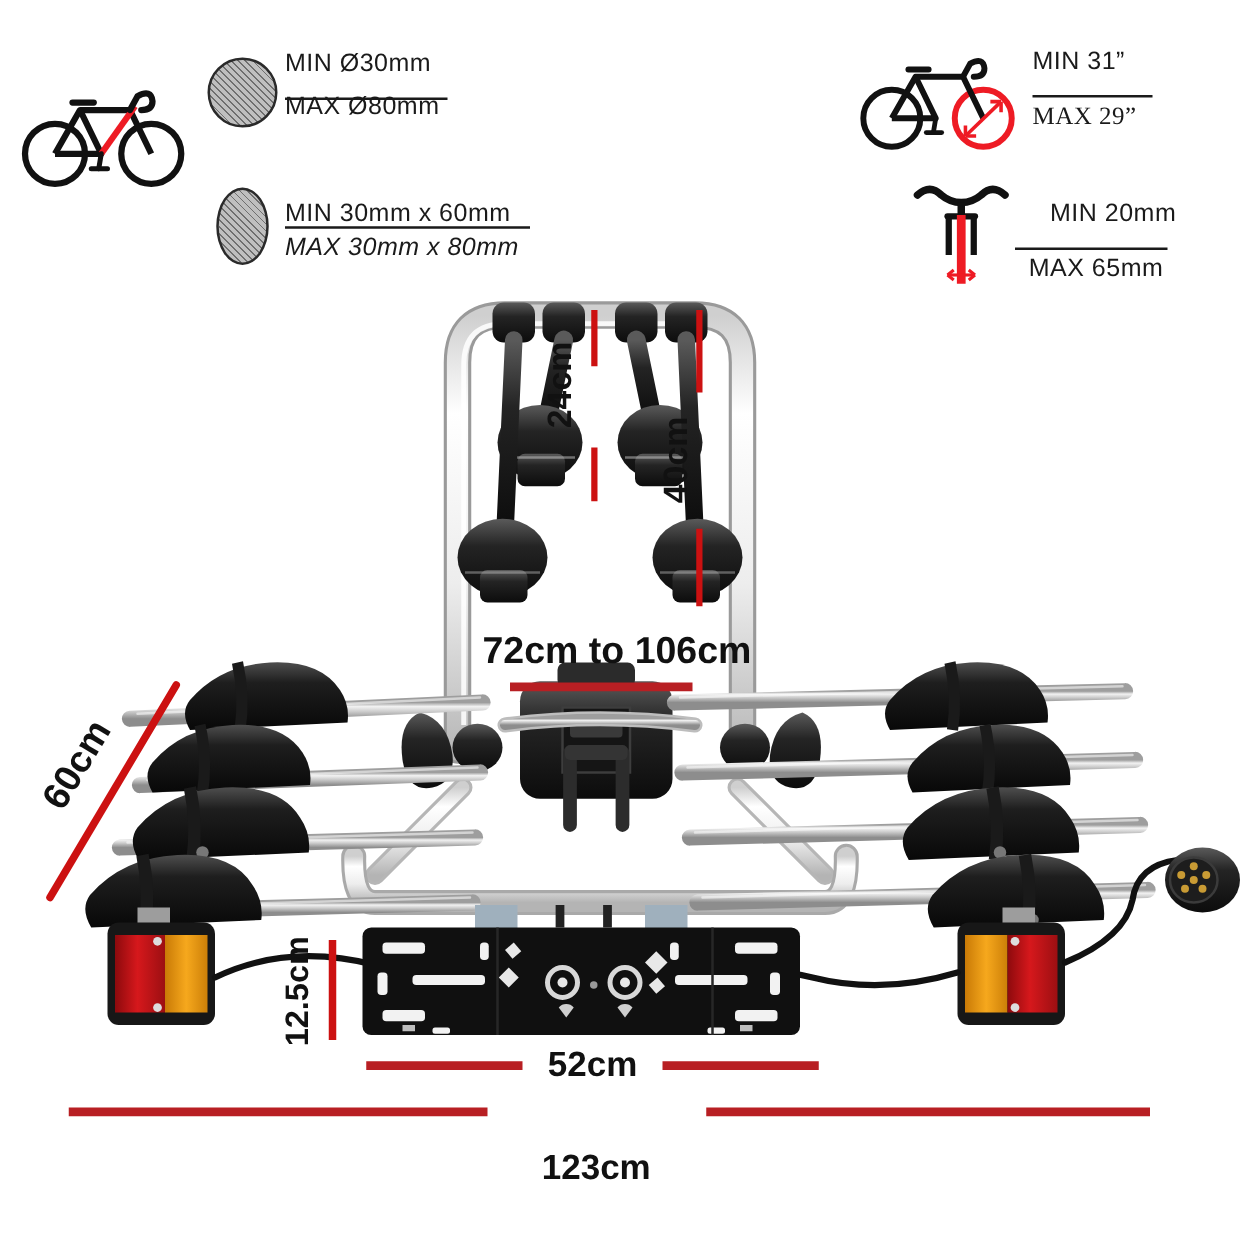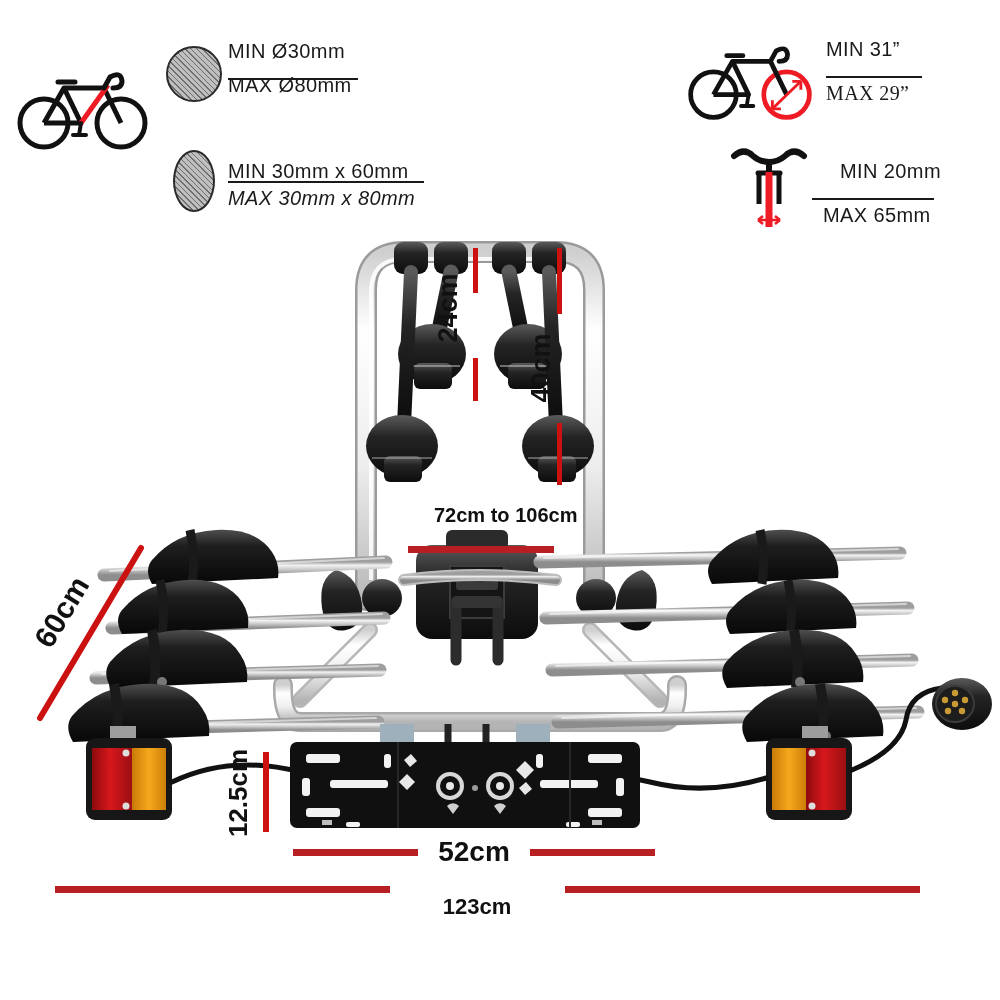--- a/index.html
+++ b/index.html
@@ -319,32 +319,32 @@
 </div>
 
 <div class="abs redline-v" style="left:473px;top:248px;height:45px;"></div>
 <div class="abs redline-v" style="left:473px;top:358px;height:43px;"></div>
 <div class="abs dim-label" style="left:448px;top:308px;transform:translate(-50%,-50%) rotate(-90deg);">24cm</div>
 
 <div class="abs redline-v" style="left:557px;top:248px;height:66px;"></div>
 <div class="abs redline-v" style="left:557px;top:423px;height:62px;"></div>
 <div class="abs dim-label" style="left:541px;top:368px;transform:translate(-50%,-50%) rotate(-90deg);">40cm</div>
 
-<div class="abs dim-label" style="left:386px;top:504px;font-size:20px;margin-left:48px;">72cm to 106cm</div>
+<div class="abs dim-label" style="left:386px;top:504px;font-size:30px;">72cm to 106cm</div>
 <div class="abs redline" style="left:408px;top:546px;width:146px;height:7px;"></div>
 
 <div class="abs" style="left:30px;top:540px;width:120px;height:190px;">
   <svg width="120" height="190">
       <line x1="111" y1="8" x2="10" y2="178" stroke="#cc1111" stroke-width="6" stroke-linecap="round"></line>
     </svg>
 </div>
 <div class="abs dim-label" style="left:62px;top:612px;transform:translate(-50%,-50%) rotate(-59deg);font-size:30px;">60cm</div>
 
 <div class="abs redline-v" style="left:263px;top:752px;height:80px;width:6px;"></div>
 <div class="abs dim-label" style="left:238px;top:793px;transform:translate(-50%,-50%) rotate(-90deg);font-size:26px;">12.5cm</div>
 
 <div class="abs redline" style="left:293px;top:849px;width:125px;height:7px;"></div>
 <div class="abs redline" style="left:530px;top:849px;width:125px;height:7px;"></div>
 <div class="abs dim-label" style="left:474px;top:852px;transform:translate(-50%,-50%);font-size:28px;">52cm</div>
 
 <div class="abs redline" style="left:55px;top:886px;width:335px;height:7px;"></div>
 <div class="abs redline" style="left:565px;top:886px;width:355px;height:7px;"></div>
-<div class="abs dim-label" style="left:477px;top:907px;transform:translate(-50%,-50%);font-size:22px;">123cm</div>
+<div class="abs dim-label" style="left:477px;top:934px;transform:translate(-50%,-50%);font-size:28px;">123cm</div>
 
 </body></html>

